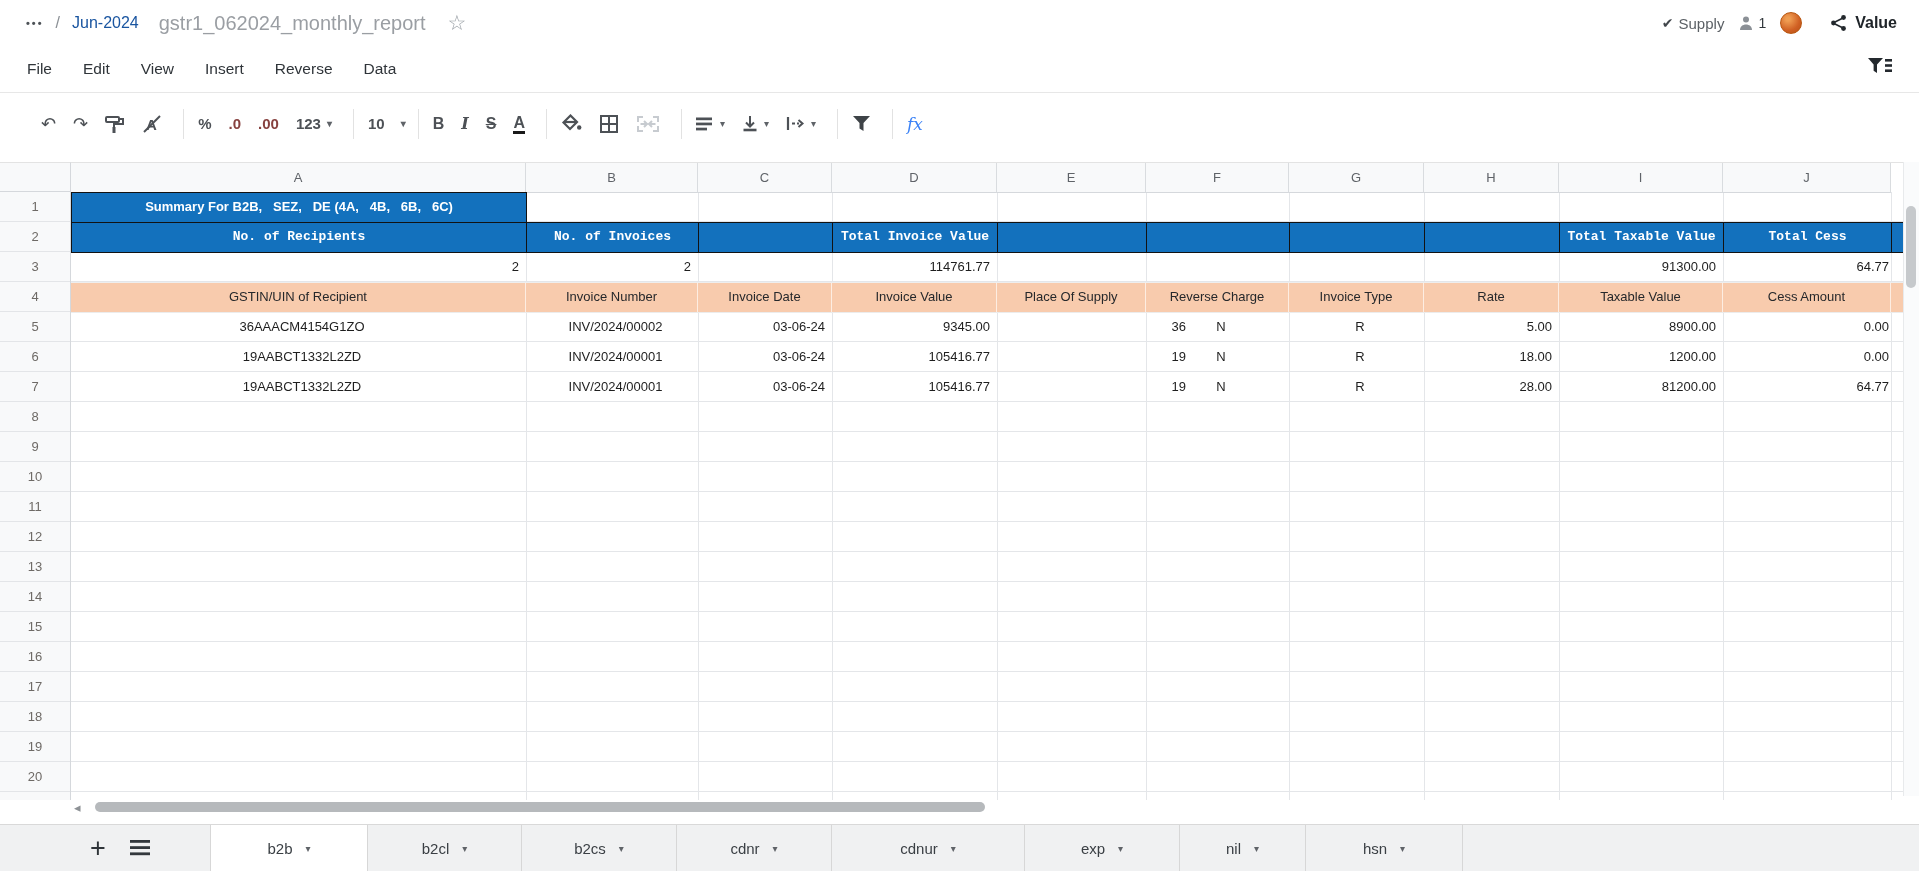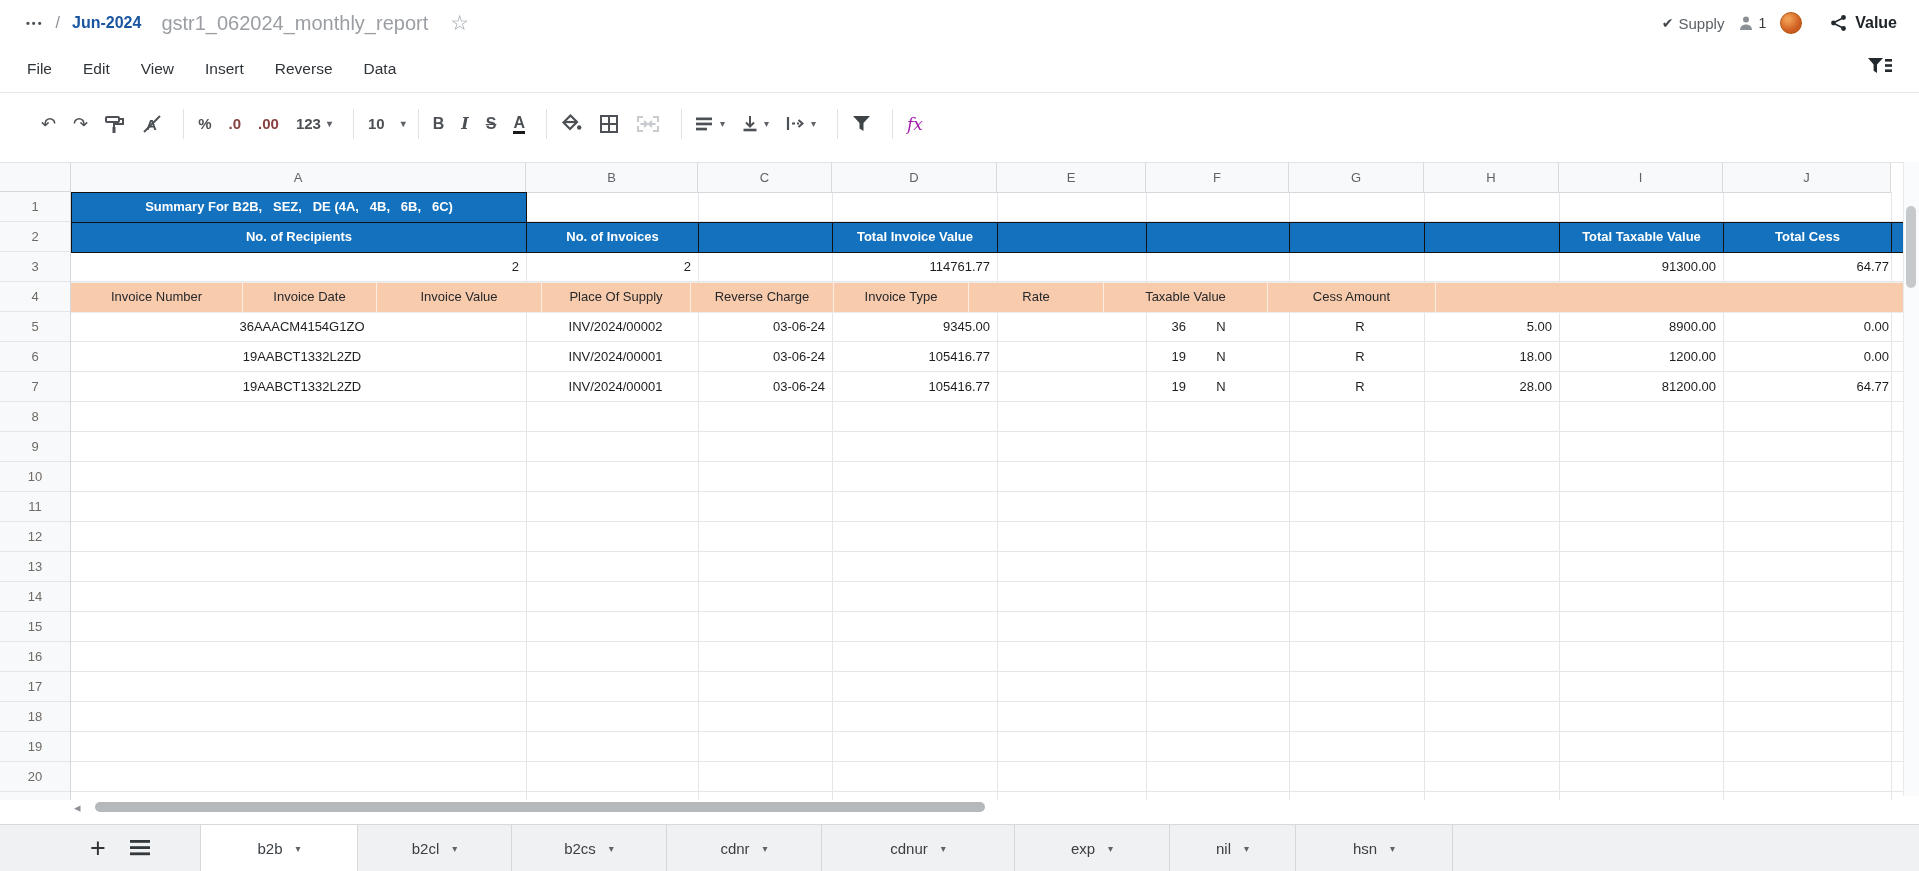--- a/index.html
+++ b/index.html
@@ -6,21 +6,21 @@
   html,body { background:#fff; }
   #app {
     position:relative; width:1919px; height:871px; overflow:hidden;
     font-family:"Liberation Sans", sans-serif; background:#fff; color:#1e1e1e;
   }
   
   .topbar { position:absolute; top:0; left:0; width:100%; height:46px; display:flex; align-items:center; padding-left:26px; }
   .tb-left { display:flex; align-items:center; gap:12px; }
   .ellipsis-btn { font-size:11px; letter-spacing:2px; font-weight:bold; color:#4c5156; cursor:pointer; }
   .crumb-sep { color:#8a8f94; font-size:16px; }
-  .crumb-link { color:#1a55a0; font-weight:700; font-size:16px; cursor:pointer; }
+  .crumb-link { color:#1a55a0; font-weight:400; font-size:16px; cursor:pointer; }
   .doc-title { color:#9a9ea3; font-size:20px; margin-left:8px; }
   .star { color:#9aa0a6; font-size:21px; margin-left:10px; cursor:pointer; }
   .tb-right { position:absolute; right:22px; top:0; height:46px; display:flex; align-items:center; gap:14px; }
   .saved { display:flex; align-items:center; gap:5px; color:#5b6065; font-size:15px; }
   .saved .check { color:#41464b; font-size:14px; }
   .collab { display:flex; align-items:center; gap:4px; color:#33383d; font-size:14px; }
   .avatar { width:22px; height:22px; border-radius:50%;
             background:radial-gradient(circle at 35% 30%, #ef9d52 10%, #d06023 60%, #b44f16 100%);
             border:1px solid #b8560f; }
   .share-btn { display:flex; align-items:center; gap:7px; font-size:16px; font-weight:700; color:#20252a; margin-left:14px; cursor:pointer; }
@@ -34,21 +34,21 @@
   .titem { display:flex; align-items:center; color:#4d5156; font-size:16px; margin-right:17px; cursor:pointer; }
   .titem.num { font-size:15px; font-weight:bold; }
   .vsep { width:1px; height:30px; background:#e2e2e2; margin:0 14px 0 4px; }
   .caret { font-size:10px; color:#5f6368; margin-left:6px; }
   .glyph { font-size:18px; }
   .redtxt { color:#87413f; }
   .b-bold { font-weight:bold; font-size:16px; }
   .b-italic { font-style:italic; font-family:"DejaVu Serif",serif; font-size:16px; font-weight:bold; }
   .b-strike { text-decoration:line-through; font-weight:bold; font-size:16px; }
   .b-color { font-weight:bold; font-size:16px; border-bottom:3px solid #1a1a1a; line-height:17px; }
-  .fx { font-family:"DejaVu Serif",serif; font-style:italic; color:#a21caf; font-size:17px; }
+  .fx { font-family:"DejaVu Serif",serif; font-style:italic; color:#3b82f6; font-size:17px; }
   
   .grid { position:absolute; top:162px; left:0; width:1903px; height:638px; }
   .corner { position:absolute; top:0; left:0; width:71px; height:30px; background:#f8f9fa;
             border-right:1px solid #d5d8dc; border-bottom:1px solid #d5d8dc; border-top:1px solid #e3e3e3; }
   .colheads { position:absolute; top:0; left:71px; width:1832px; height:30px; display:flex;
               border-top:1px solid #e3e3e3; }
   .colhead { height:30px; line-height:29px; text-align:center; color:#5f6368; font-size:13px;
              background:#f8f9fa; border-right:1px solid #d9dcdf; border-bottom:1px solid #d5d8dc; cursor:pointer; }
   .ch0{width:455px}.ch1{width:172px}.ch2{width:134px}.ch3{width:165px}.ch4{width:149px}
   .ch5{width:143px}.ch6{width:135px}.ch7{width:135px}.ch8{width:164px}.ch9{width:168px}
@@ -71,21 +71,21 @@
        overflow:hidden; white-space:nowrap; cursor:cell; }
   .cA{left:71px;width:455px}.cB{left:526px;width:172px}.cC{left:698px;width:134px}
   .cD{left:832px;width:165px}.cE{left:1044px;width:149px}.cF{left:1146px;width:143px}
   .cG{left:1289px;width:135px}.cH{left:1424px;width:135px}.cI{left:1559px;width:164px}.cJ{left:1728px;width:168px}
   .rw3{top:90px}.rw5{top:150px}.rw6{top:180px}.rw7{top:210px}
   .al{text-align:center;padding-left:7px}.ar{text-align:right;padding-right:7px}
   .banner { position:absolute; top:30px; left:71px; width:456px; height:31px; background:#1371bd;
             border:1px solid #121212; color:#fff; font-weight:700; font-size:13px; text-align:center;
             line-height:28px; white-space:pre; cursor:cell; }
   .bluerow { position:absolute; top:60px; left:71px; width:1832px; height:31px; background:#1371bd;
-             border:1px solid #121212; border-right:none; display:flex; cursor:cell; }
+             border:1px solid #121212; border-right:none; display:flex; cursor:cell;font-family:Liberation Mono, monospace; }
   .bluecell { height:100%; border-right:1px solid #121212; color:#fff; font-weight:700; font-size:13px;
               text-align:center; line-height:27px; overflow:hidden; white-space:nowrap; }
   .orangerow { position:absolute; top:120px; left:71px; width:1832px; height:31px; background:#f8cbad;
                display:flex; border-top:1px solid #eee; border-bottom:1px solid #ececec; cursor:cell; }
   .orangecell { height:100%; border-right:1px solid rgba(255,255,255,.65); color:#26282b; font-size:13px;
                 text-align:center; line-height:28px; overflow:hidden; white-space:nowrap; }
   .bw0{width:455px}.bw1{width:172px}.bw2{width:134px}.bw3{width:165px}.bw4{width:149px}
   .bw5{width:143px}.bw6{width:135px}.bw7{width:135px}.bw8{width:164px}.bw9{width:168px}.bwK{flex:1}
   
   .vtrack { position:absolute; top:162px; left:1903px; width:16px; height:634px; background:#fafbfc; border-left:1px solid #e8eaec; }
@@ -93,21 +93,21 @@
   .hthumb { position:absolute; top:802px; left:95px; width:890px; height:10px; background:#b6b9bc; border-radius:5px; cursor:pointer; }
   .harrow { position:absolute; top:800px; left:74px; color:#8d9195; font-size:13px; cursor:pointer; }
   
   .tabbar { position:absolute; top:824px; left:0; width:100%; height:47px; background:#f0f1f2;
             border-top:1px solid #d9d9d9; display:flex; align-items:stretch; }
   .add-sheet { width:40px; margin-left:78px; display:flex; align-items:center; justify-content:center;
                font-size:27px; font-weight:300; color:#2f3439; cursor:pointer; }
   .sheet-list { width:46px; display:flex; align-items:center; justify-content:center; cursor:pointer; }
   .tab { display:flex; align-items:center; justify-content:center; gap:13px; font-size:15px; color:#3a3f44;
          border-right:1px solid #d7d7d7; cursor:pointer; }
-  .tab:first-of-type { margin-left:36px; }
+  .tab:first-of-type { margin-left:46px; }
   .tab.active { background:#fff; border-left:1px solid #d7d7d7; }
   .tab .caret { margin-left:0; }
   .tw0{width:158px}.tw1{width:154px}.tw2{width:155px}.tw3{width:155px}
   .tw4{width:193px}.tw5{width:155px}.tw6{width:126px}.tw7{width:157px}
 </style>
 </head>
 <body>
 
 <div id="app">
 
@@ -309,20 +309,21 @@
       <div class="bluecell bwK" style="border-right:none;"></div>
     </div>
 
     <div class="c cA rw3 ar">2</div>
     <div class="c cB rw3 ar">2</div>
     <div class="c cD rw3 ar">114761.77</div>
     <div class="c cI rw3 ar">91300.00</div>
     <div class="c cJ rw3 ar">64.77</div>
 
     <div class="orangerow">
+      <div class="orangecell bw0">GSTIN/UIN of Recipient</div>
       <div class="orangecell bw1">Invoice Number</div>
       <div class="orangecell bw2">Invoice Date</div>
       <div class="orangecell bw3">Invoice Value</div>
       <div class="orangecell bw4">Place Of Supply</div>
       <div class="orangecell bw5">Reverse Charge</div>
       <div class="orangecell bw6">Invoice Type</div>
       <div class="orangecell bw7">Rate</div>
       <div class="orangecell bw8">Taxable Value</div>
       <div class="orangecell bw9">Cess Amount</div>
       <div class="orangecell bwK" style="border-right:none;"></div>

